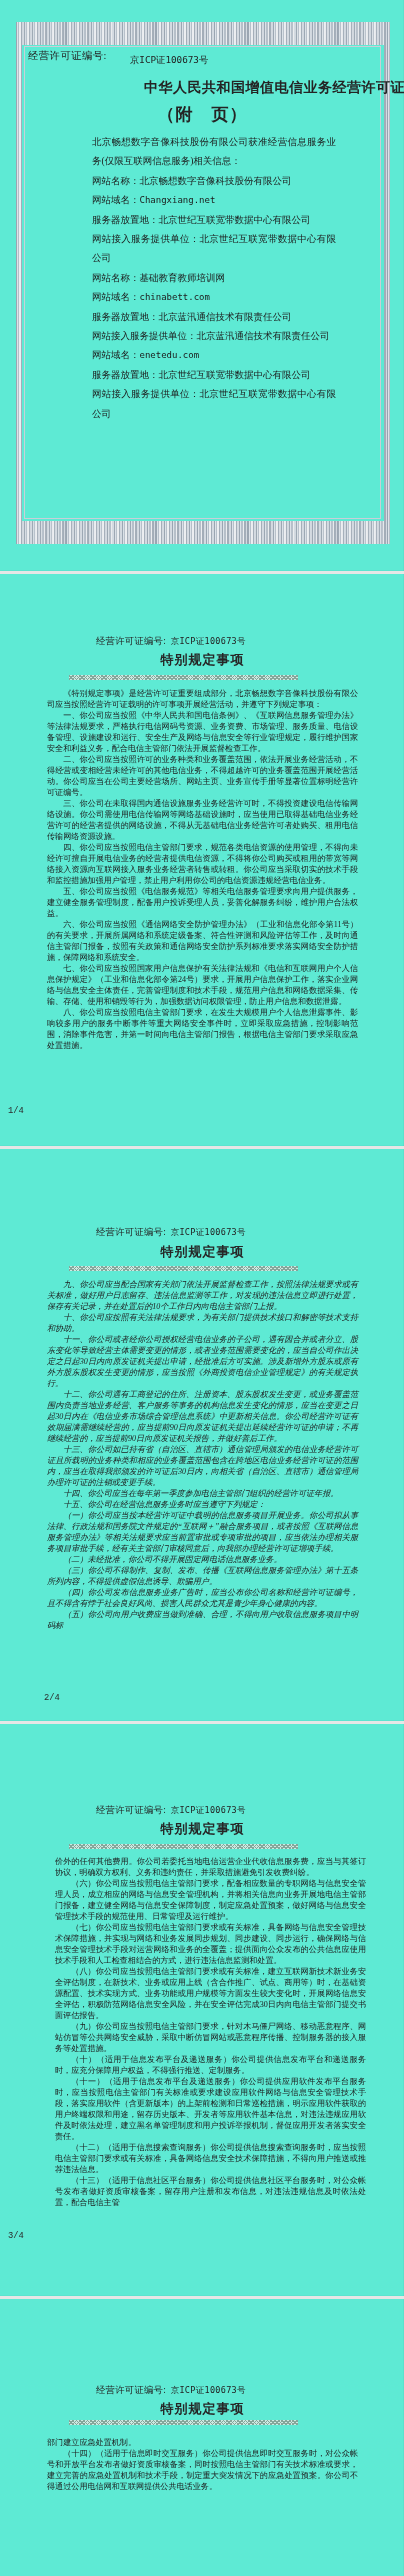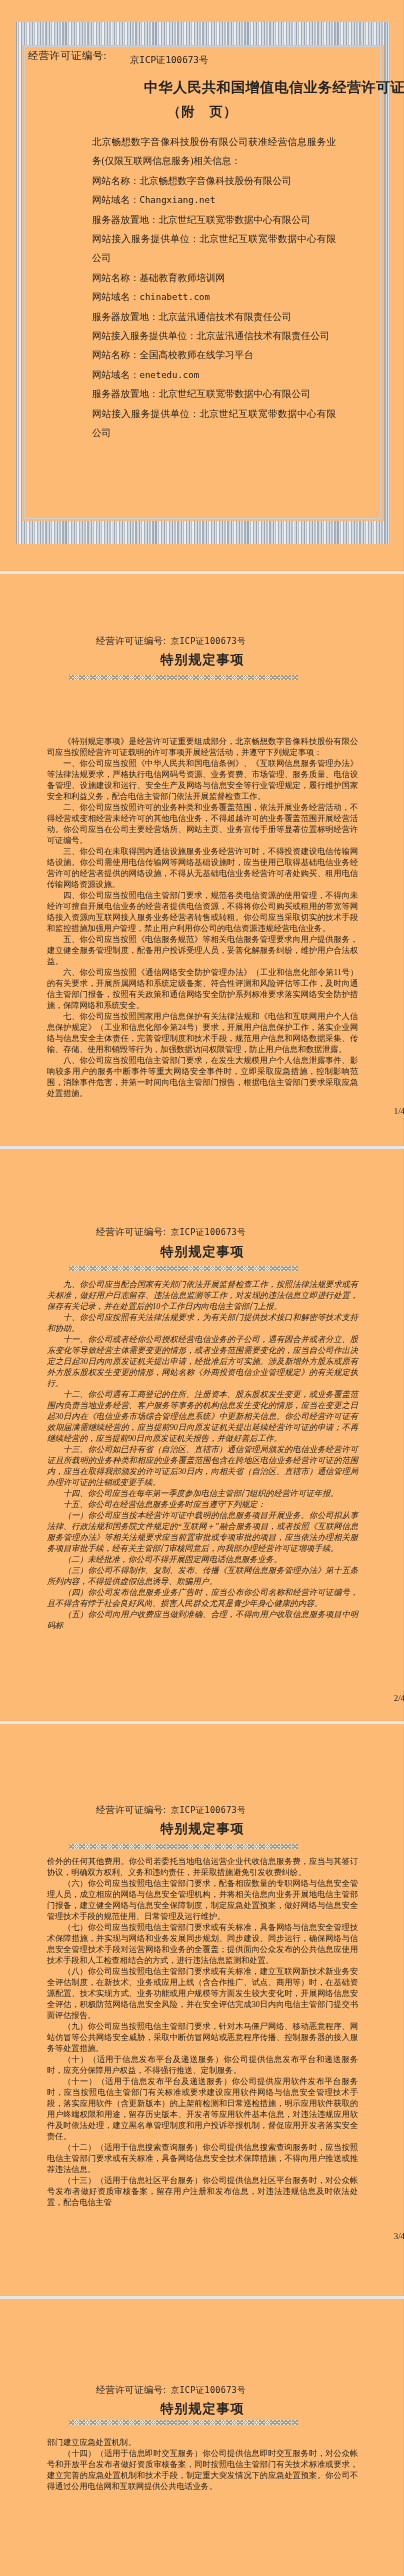--- a/index.html
+++ b/index.html
@@ -5,21 +5,21 @@
   html,body{margin:0;padding:0;}
   body{
     width:405px;
     background:#e6e6e6;
     font-family:"Liberation Serif","DejaVu Serif",serif;
     color:#1b1b1b;
   }
   .page{
     position:relative;
     width:405px;
-    background:#fdba74;
+    background:#5eead4;
     overflow:hidden;
     box-shadow:inset -1.5px 0 0 rgba(0,0,0,0.07), inset 0 -0.5px 0 rgba(0,0,0,0.05);
     margin-bottom:3.1px;
   }
   #p1{height:571px;}
   #p2,#p3,#p4{height:572px;}
   #p5{height:574px;margin-bottom:0;}
 
   
   .frame{
@@ -45,21 +45,21 @@
     font-size:9.3px;font-family:"DejaVu Sans Mono","Liberation Mono",monospace;
     color:#222;
   }
   .cert-title{
     position:absolute;top:79px;left:0;right:0;
     margin:0;text-align:right;
     font-size:14px;font-weight:bold;letter-spacing:0.5px;color:#242424;
   }
   .cert-sub{
     position:absolute;top:103px;left:0;right:0;
-    text-align:center;font-size:13px;font-weight:bold;letter-spacing:1px;color:#242424;
+    text-align:center;font-size:17px;font-weight:bold;letter-spacing:1px;color:#242424;
   }
   .cert-body{
     position:absolute;top:133px;left:72px;width:244px;
     font-size:9.5px;line-height:19.4px;text-align:justify;margin-left:20px;
   }
   .cert-body p{margin:0;}
   .dom{font-family:"DejaVu Sans Mono","Liberation Mono",monospace;font-size:9px;}
 
   
   .prov-label{
@@ -83,28 +83,28 @@
       linear-gradient(#e9eae6,#e9eae6);
     opacity:0.8;
   }
   .pbody{
     position:absolute;left:47px;width:311px;
     font-size:8.1px;line-height:11px;text-align:justify;
   }
   .pbody p{margin:0;text-indent:2em;}
   .pbody.flush p:first-child{text-indent:0;}
   .pnum{
-    position:absolute;left:0;right:0;text-align:right;
+    position:absolute;left:8px;right:0;text-align:left;
     font-size:8.8px;color:#2a2a2a;
-    font-family:Liberation Serif, serif;
+    font-family:Liberation Mono, monospace;
   }
   
-  #p2 .prov-label{top:61px;} #p2 .prov-title{top:77px;} #p2 .orn{top:101px;} #p2 .pbody{top:114px;margin-top:48px;} #p2 .pnum{top:532px;}
-  #p3 .prov-label{top:77px;} #p3 .prov-title{top:94px;} #p3 .orn{top:117px;} #p3 .pbody{top:130px;font-style:italic;} #p3 .pnum{top:544px;}
-  #p4 .prov-label{top:80px;} #p4 .prov-title{top:96px;} #p4 .orn{top:120px;} #p4 .pbody{top:132px;} #p4 .pnum{top:507px;}
+  #p2 .prov-label{top:61px;} #p2 .prov-title{top:77px;} #p2 .orn{top:101px;} #p2 .pbody{top:114px;} #p2 .pnum{top:532px;}
+  #p3 .prov-label{top:77px;} #p3 .prov-title{top:94px;} #p3 .orn{top:117px;} #p3 .pbody{top:130px;font-style:italic;} #p3 .pnum{top:544px;margin-left:36px;}
+  #p4 .prov-label{top:80px;} #p4 .prov-title{top:96px;} #p4 .orn{top:120px;} #p4 .pbody{top:132px;margin-left:8px;} #p4 .pnum{top:507px;}
   #p5 .prov-label{top:85px;} #p5 .prov-title{top:101px;} #p5 .orn{top:121px;} #p5 .pbody{top:138px;}
 </style>
 </head>
 <body>
 
 <div class="page" id="p1">
   <div class="frame"></div>
   <div class="frame-inner-line"></div>
   <span class="cert-head-label">经营许可证编号:</span>
   <span class="cert-head-no">京ICP证100673号</span>
@@ -117,21 +117,20 @@
     <p><span>网站名称：</span><span>北京畅想数字音像科技股份有限公司</span></p>
     <p><span>网站域名：</span><span class="dom">Changxiang.net</span></p>
     <p><span>服务器放置地：</span><span>北京世纪互联宽带数据中心有限公司</span></p>
     <p><span>网站接入服务提供单位：</span><span>北京世纪互联宽带数据中心有限公司</span></p>
 
     <p><span>网站名称：</span><span>基础教育教师培训网</span></p>
     <p><span>网站域名：</span><span class="dom">chinabett.com</span></p>
     <p><span>服务器放置地：</span><span>北京蓝汛通信技术有限责任公司</span></p>
     <p><span>网站接入服务提供单位：</span><span>北京蓝汛通信技术有限责任公司</span></p>
 
-    <p><span>网站名称：</span><span>全国高校教师在线学习平台</span></p>
     <p><span>网站域名：</span><span class="dom">enetedu.com</span></p>
     <p><span>服务器放置地：</span><span>北京世纪互联宽带数据中心有限公司</span></p>
     <p><span>网站接入服务提供单位：</span><span>北京世纪互联宽带数据中心有限公司</span></p>
   </div>
 </div>
 
 <div class="page" id="p2">
   <span class="prov-label"><span>经营许可证编号:</span><span class="prov-no">京ICP证100673号</span></span>
   <h2 class="prov-title">特别规定事项</h2>
   <div class="orn"></div>
@@ -149,21 +148,21 @@
   <div class="pnum">1/4</div>
 </div>
 
 <div class="page" id="p3">
   <span class="prov-label"><span>经营许可证编号:</span><span class="prov-no">京ICP证100673号</span></span>
   <h2 class="prov-title">特别规定事项</h2>
   <div class="orn"></div>
   <div class="pbody">
       <p>九、你公司应当配合国家有关部门依法开展监督检查工作，按照法律法规要求或有关标准，做好用户日志留存、违法信息监测等工作，对发现的违法信息立即进行处置，保存有关记录，并在处置后的10个工作日内向电信主管部门上报。</p>
       <p>十、你公司应按照有关法律法规要求，为有关部门提供技术接口和解密等技术支持和协助。</p>
-      <p>十一、你公司或者经你公司授权经营电信业务的子公司，遇有因合并或者分立、股东变化等导致经营主体需要变更的情形，或者业务范围需要变化的，应当自公司作出决定之日起30日内向原发证机关提出申请，经批准后方可实施。涉及新增外方股东或原有外方股东股权发生变更的情形，网站名称《外商投资电信企业管理规定》的有关规定执行。</p>
+      <p>十一、你公司或者经你公司授权经营电信业务的子公司，遇有因合并或者分立、股东变化等导致经营主体需要变更的情形，或者业务范围需要变化的，应当自公司作出决定之日起30日内向原发证机关提出申请，经批准后方可实施。涉及新增外方股东或原有外方股东股权发生变更的情形，应当按照《外商投资电信企业管理规定》的有关规定执行。</p>
       <p>十二、你公司遇有工商登记的住所、注册资本、股东股权发生变更，或业务覆盖范围内负责当地业务经营、客户服务等事务的机构信息发生变化的情形，应当在变更之日起30日内在《电信业务市场综合管理信息系统》中更新相关信息。你公司经营许可证有效期届满需继续经营的，应当提前90日向原发证机关提出延续经营许可证的申请；不再继续经营的，应当提前90日向原发证机关报告，并做好善后工作。</p>
       <p>十三、你公司如已持有省（自治区、直辖市）通信管理局颁发的电信业务经营许可证且所载明的业务种类和相应的业务覆盖范围包含在跨地区电信业务经营许可证的范围内，应当在取得我部颁发的许可证后30日内，向相关省（自治区、直辖市）通信管理局办理许可证的注销或变更手续。</p>
       <p>十四、你公司应当在每年第一季度参加电信主管部门组织的经营许可证年报。</p>
       <p>十五、你公司在经营信息服务业务时应当遵守下列规定：</p>
       <p>（一）你公司应当按本经营许可证中载明的信息服务项目开展业务。你公司拟从事法律、行政法规和国务院文件规定的“互联网＋”融合服务项目，或者按照《互联网信息服务管理办法》等相关法规要求应当前置审批或专项审批的项目，应当依法办理相关服务项目审批手续，经有关主管部门审核同意后，向我部办理经营许可证增项手续。</p>
       <p>（二）未经批准，你公司不得开展固定网电话信息服务业务。</p>
       <p>（三）你公司不得制作、复制、发布、传播《互联网信息服务管理办法》第十五条所列内容，不得提供虚假信息诱导、欺骗用户。</p>
       <p>（四）你公司发布信息服务业务广告时，应当公布你公司名称和经营许可证编号，且不得含有悖于社会良好风尚、损害人民群众尤其是青少年身心健康的内容。</p>
       <p>（五）你公司向用户收费应当做到准确、合理，不得向用户收取信息服务项目中明码标</p>
     </div>

